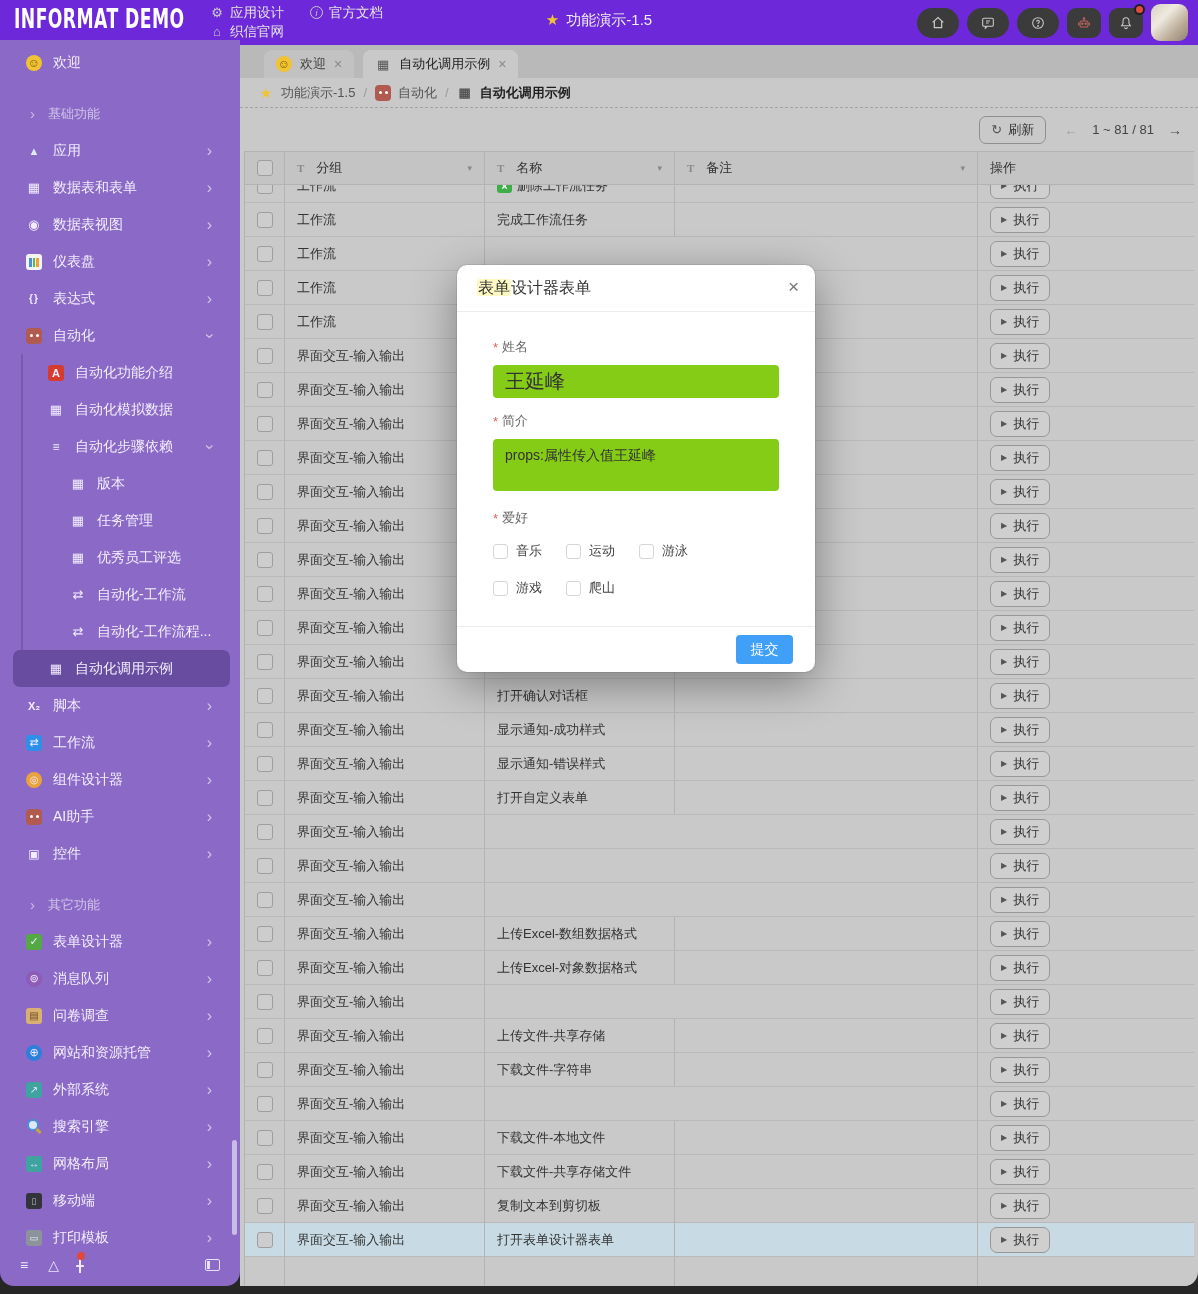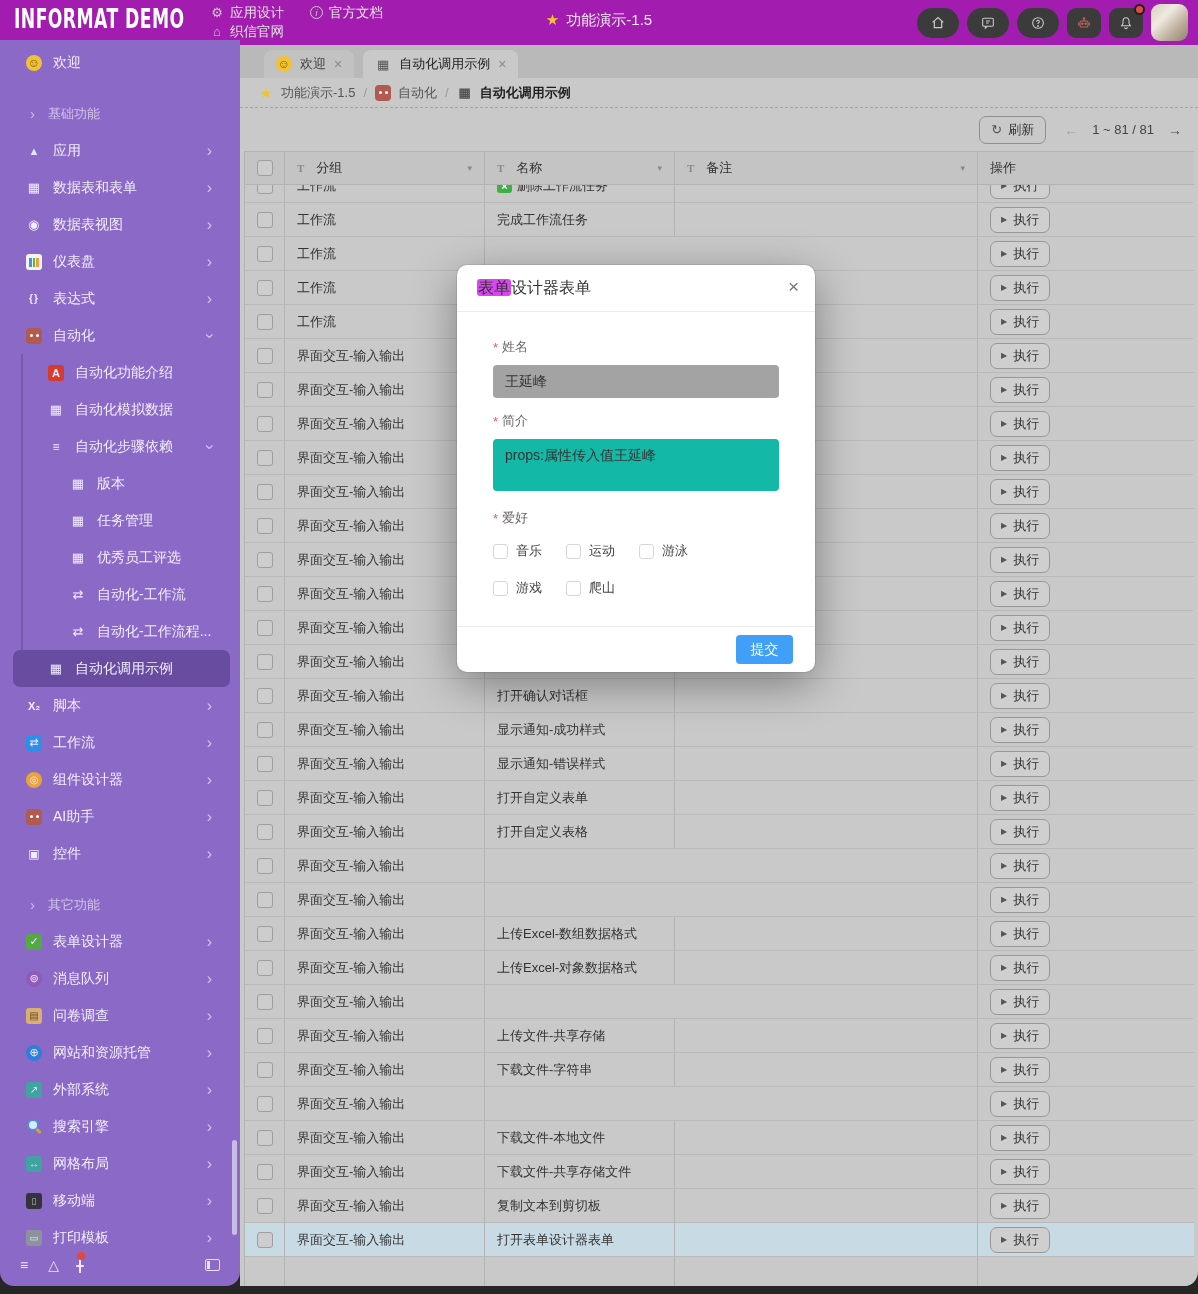--- a/index.html
+++ b/index.html
@@ -1,21 +1,21 @@
 <!DOCTYPE html>
 <html><head>
 <meta charset="utf-8">
 <style>
   * { box-sizing: border-box; margin: 0; padding: 0; }
   html,body { width:1198px; height:1294px; overflow:hidden; background:#262626;
               font-family:"Liberation Sans", sans-serif; }
   .app { position:relative; width:1198px; height:1294px; }
 
   
-  .hdr { position:absolute; left:0; top:0; width:1198px; height:45px; background:#a21caf; z-index:5; }
+  .hdr { position:absolute; left:0; top:0; width:1198px; height:45px; background:#6d28d9; z-index:5; }
   .logo { position:absolute; left:14px; top:7px; color:#fff; font-weight:800; font-size:21px;
           letter-spacing:0.5px; transform:scale(.82,1.28); transform-origin:left center;
           font-family:"DejaVu Sans", sans-serif; white-space:nowrap; }
   .hnav { position:absolute; left:210px; top:3px; width:268px; display:flex; flex-wrap:wrap;
           column-gap:26px; row-gap:0; }
   .hnav-item { display:flex; align-items:center; gap:6px; height:19px; color:#e3e3e3; font-size:13.5px; cursor:pointer; white-space:nowrap; }
   .mi-ic { display:inline-flex; align-items:center; justify-content:center; color:#c9c9c9; font-size:13px; width:14px; }
   .mi-circle { width:13px; height:13px; border:1px solid #c9c9c9; border-radius:50%; font-size:9px; font-style:italic; }
   .htitle { position:absolute; left:50%; top:0; height:40px; transform:translateX(-50%);
             display:flex; align-items:center; gap:7px; color:#f0f0f0; font-size:15px; }
@@ -128,28 +128,28 @@
   .exec-btn { height:26px; display:flex; align-items:center; gap:6px; padding:0 10px; border:1px solid #979797;
               border-radius:7px; background:#cfcfcf; font-size:13px; color:#333; cursor:pointer; }
   .play { font-size:8px; color:#555; }
 
   
   .modal { position:absolute; left:457px; top:265px; width:358px; height:407px; background:#fff;
            border-radius:10px; box-shadow:0 12px 45px rgba(0,0,0,.38), 0 0 0 1px rgba(0,0,0,.07);
            display:flex; flex-direction:column; z-index:10; }
   .m-head { height:47px; flex:none; display:flex; align-items:center; padding:0 20px;
             border-bottom:1px solid #ececec; font-size:16px; color:#333; position:relative; }
-  .m-title .hl { background:#d946ef; border-radius:3px; padding:0 1px; }
+  .m-title .hl { background:#fef9c3; border-radius:3px; padding:0 1px; }
   .m-close { position:absolute; right:16px; top:12px; font-size:19px; color:#777; cursor:pointer; line-height:1; }
   .m-body { flex:1; padding:26px 36px 0; }
   .m-label { display:flex; align-items:center; gap:4px; font-size:13px; color:#666; }
   .req { color:#e25f5f; font-size:13px; }
-  .m-input { width:100%; height:33px; margin:9px 0 14px; background:#a3a3a3; border:none; border-radius:4px;
-             padding:0 12px; font-size:14px; color:#333; font-family:"Liberation Sans", sans-serif; }
-  .m-textarea { width:100%; height:52px; margin:9px 0 14px; background:#14b8a6; border:none; border-radius:4px;
+  .m-input { width:100%; height:33px; margin:9px 0 14px; background:#84cc16; border:none; border-radius:4px;
+             padding:0 12px; font-size:20px; color:#333; font-family:"Liberation Sans", sans-serif; }
+  .m-textarea { width:100%; height:52px; margin:9px 0 14px; background:#84cc16; border:none; border-radius:4px;
                 padding:8px 12px; font-size:14px; color:#333; resize:none; font-family:"Liberation Sans", sans-serif; }
   .hobbies { display:flex; flex-wrap:wrap; column-gap:24px; row-gap:19px; width:250px; margin-top:15px; }
   .hob { display:flex; align-items:center; gap:8px; font-size:13px; color:#444; cursor:pointer; }
   .hob-box { width:15px; height:15px; border:1px solid #d6d6d6; border-radius:3px; background:#fff; }
   .m-foot { height:46px; flex:none; border-top:1px solid #ececec; display:flex; align-items:center;
             justify-content:flex-end; padding:0 22px; }
   .submit-btn { width:57px; height:29px; background:#409ff7; color:#fff; border:none; border-radius:4px;
                 font-size:14px; cursor:pointer; font-family:"Liberation Sans", sans-serif; }
 </style>
 </head>
@@ -751,23 +751,20 @@
                 <span class="play">▶</span>
                 <span>执行</span>
               </span>
             </div>
           </div>
           <div class="row">
             <div class="cc">
               <span class="ckb"></span>
             </div>
             <div class="cg">界面交互-输入输出</div>
-            <div class="cn">
-              <span>打开自定义表格</span>
-            </div>
             <div class="cb"></div>
             <div class="co">
               <span class="exec-btn">
                 <span class="play">▶</span>
                 <span>执行</span>
               </span>
             </div>
           </div>
           <div class="row">
             <div class="cc">

